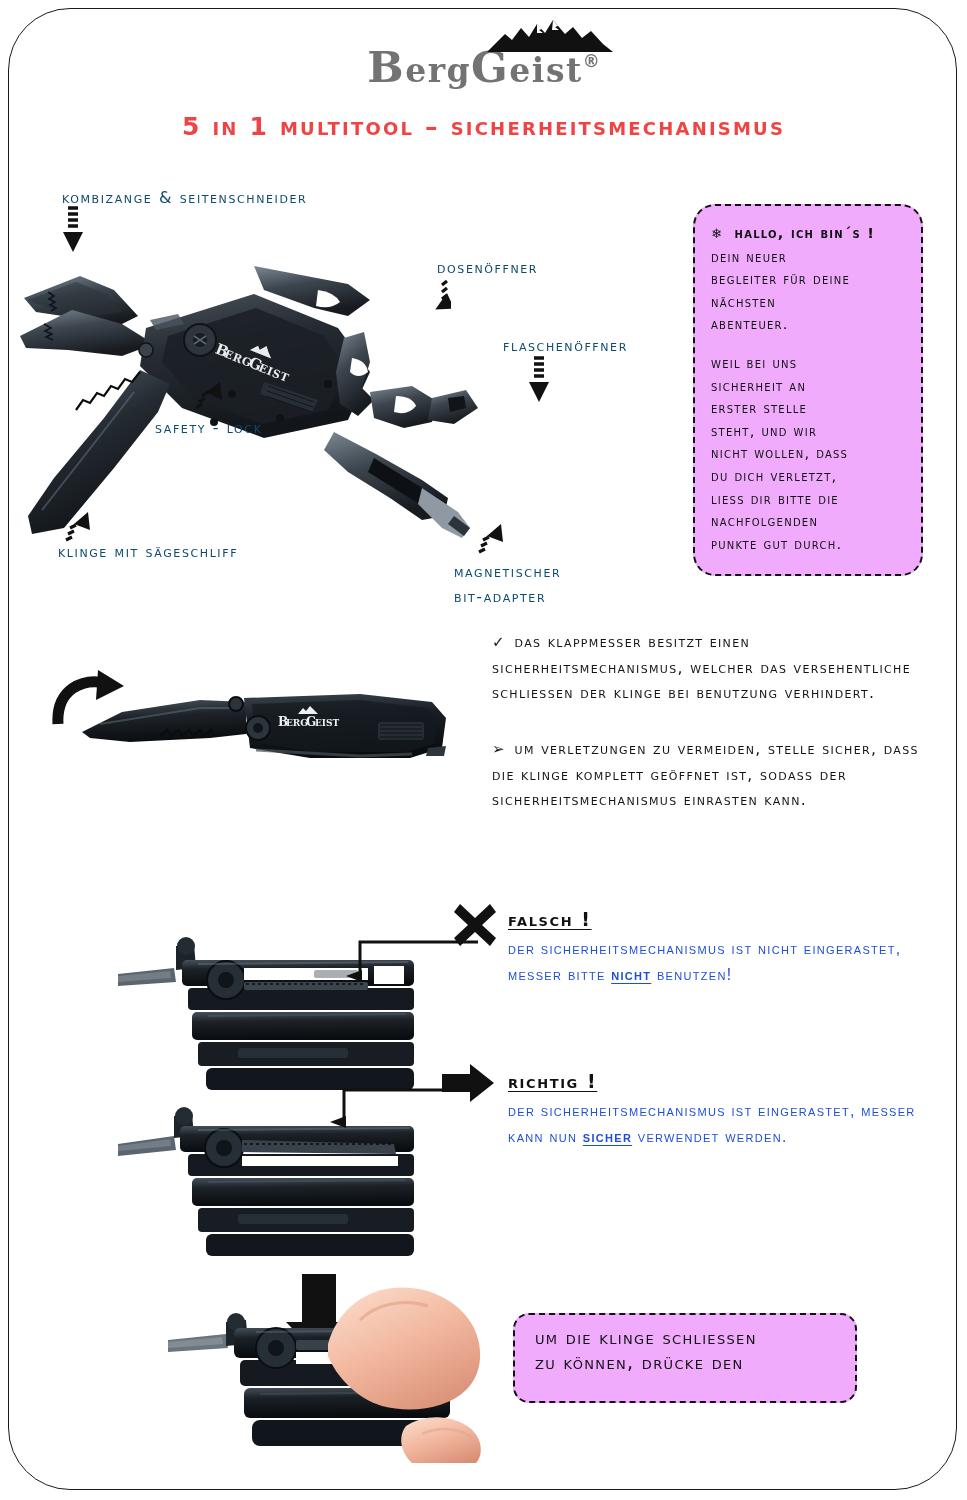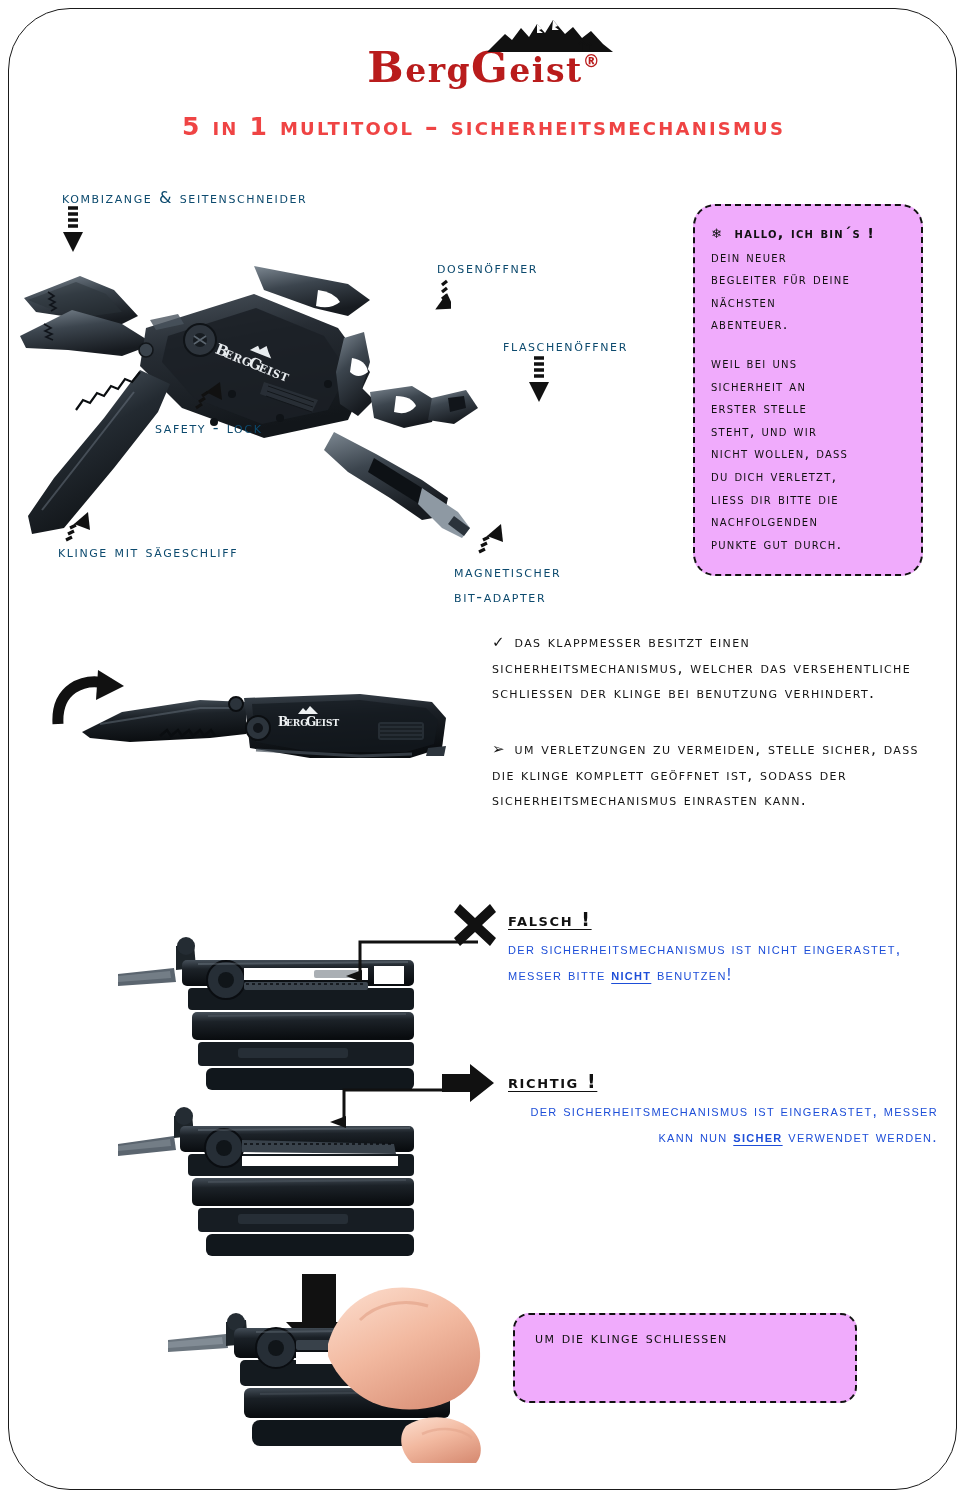--- a/index.html
+++ b/index.html
@@ -35,21 +35,21 @@
   }
   .brand-wrap {
     display: inline-block;
     position: relative;
   }
   .brand-word {
     font-family: "DejaVu Serif", serif;
     font-weight: bold;
     font-size: 43px;
     letter-spacing: 1.5px;
-    color: #b91c1c;
+    color: #737373;
     line-height: 1;
     text-align: center;
   }
   .brand-word .cap { font-size: 43px; }
   .brand-word .sm  { font-size: 33px; }
   .brand-reg {
     font-family: "DejaVu Sans", sans-serif;
     font-size: 17px;
     vertical-align: super;
     letter-spacing: 0;
@@ -194,21 +194,21 @@
     width: 330px; height: 215px;
   }
   #close-box {
     left: 513px; top: 1313px;
     width: 344px; height: 90px;
     padding: 10px 10px 8px 20px;
     border-radius: 16px;
   }
   .close-line {
     font-family: "DejaVu Sans", sans-serif;
-    font-size: 16px;
+    font-size: 19px;
     letter-spacing: 1.35px;
     line-height: 25px;
     color: #111111;
     font-variant: small-caps;
     text-transform: lowercase;
   }
 </style>
 </head>
 <body>
 
@@ -500,21 +500,21 @@
   <path d="M188 8 H58 V40" stroke="#111" stroke-width="3" fill="none"></path>
   <path d="M60 34 L44 40 L60 46 Z" fill="#111"></path>
   <path d="M58 40 H50" stroke="#111" stroke-width="3"></path>
 </svg>
 
 <svg class="compare-photo" style="left:440px; top:1062px; width:56px; height:42px;" viewBox="0 0 56 42">
   <path d="M2 12 H30 V2 L54 21 L30 40 V30 H2 Z" fill="#111"></path>
 </svg>
 
 <div class="verdict-title" style="left:508px; top:1070px;">Richtig !</div>
-<div class="verdict-body" style="left:508px; top:1098px; width:430px;text-align:right;">
+<div class="verdict-body" style="left:508px; top:1098px; width:430px;">
   <span>Der Sicherheitsmechanismus ist eingerastet, Messer kann nun </span><u>SICHER</u><span> verwendet werden.</span>
 </div>
 
 <svg id="hand-photo" viewBox="0 0 330 215">
   <defs>
     <linearGradient id="hBody" x1="0" y1="0" x2="0.1" y2="1">
       <stop offset="0%" stop-color="#434d57"></stop>
       <stop offset="35%" stop-color="#1a2026"></stop>
       <stop offset="100%" stop-color="#080b0e"></stop>
     </linearGradient>
@@ -546,13 +546,14 @@
 
   <path d="M168 96 C176 66 200 44 232 40 C266 36 300 52 314 80 C324 102 322 126 306 142 C288 160 252 166 222 158 C196 150 176 128 168 108 Z" fill="url(#hSkin)"></path>
   <path d="M200 72 C216 56 244 50 268 58" stroke="#e4a58c" stroke-width="3" fill="none" opacity="0.7"></path>
 
   <path d="M246 178 C264 166 292 166 310 180 C322 190 324 206 316 215 L252 215 C240 204 238 188 246 178 Z" fill="url(#hSkin)"></path>
   <path d="M262 186 C280 178 300 180 312 190" stroke="#e4a58c" stroke-width="2.5" fill="none" opacity="0.6"></path>
 </svg>
 
 <div class="dashed-box" id="close-box">
   <div class="close-line">Um die Klinge schliessen</div>
+  <div class="close-line">zu können, drücke den</div>
 </div>
 
 </body></html>

